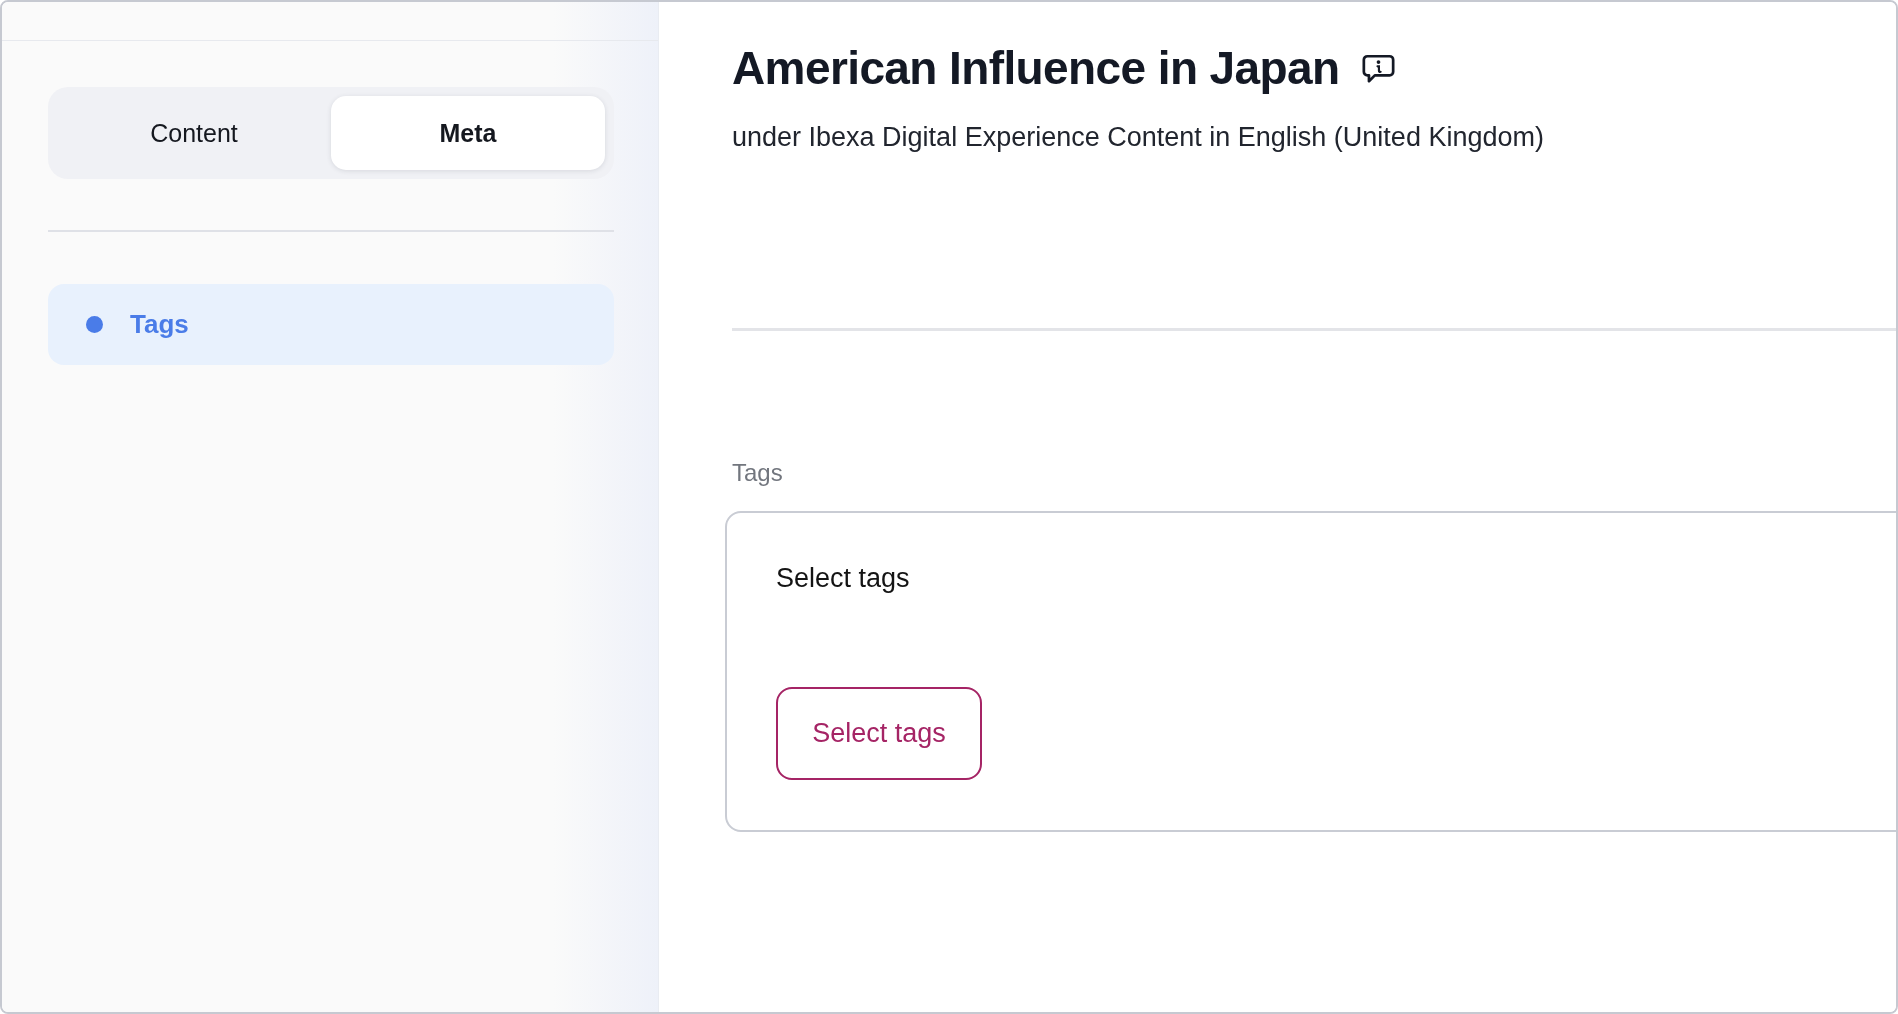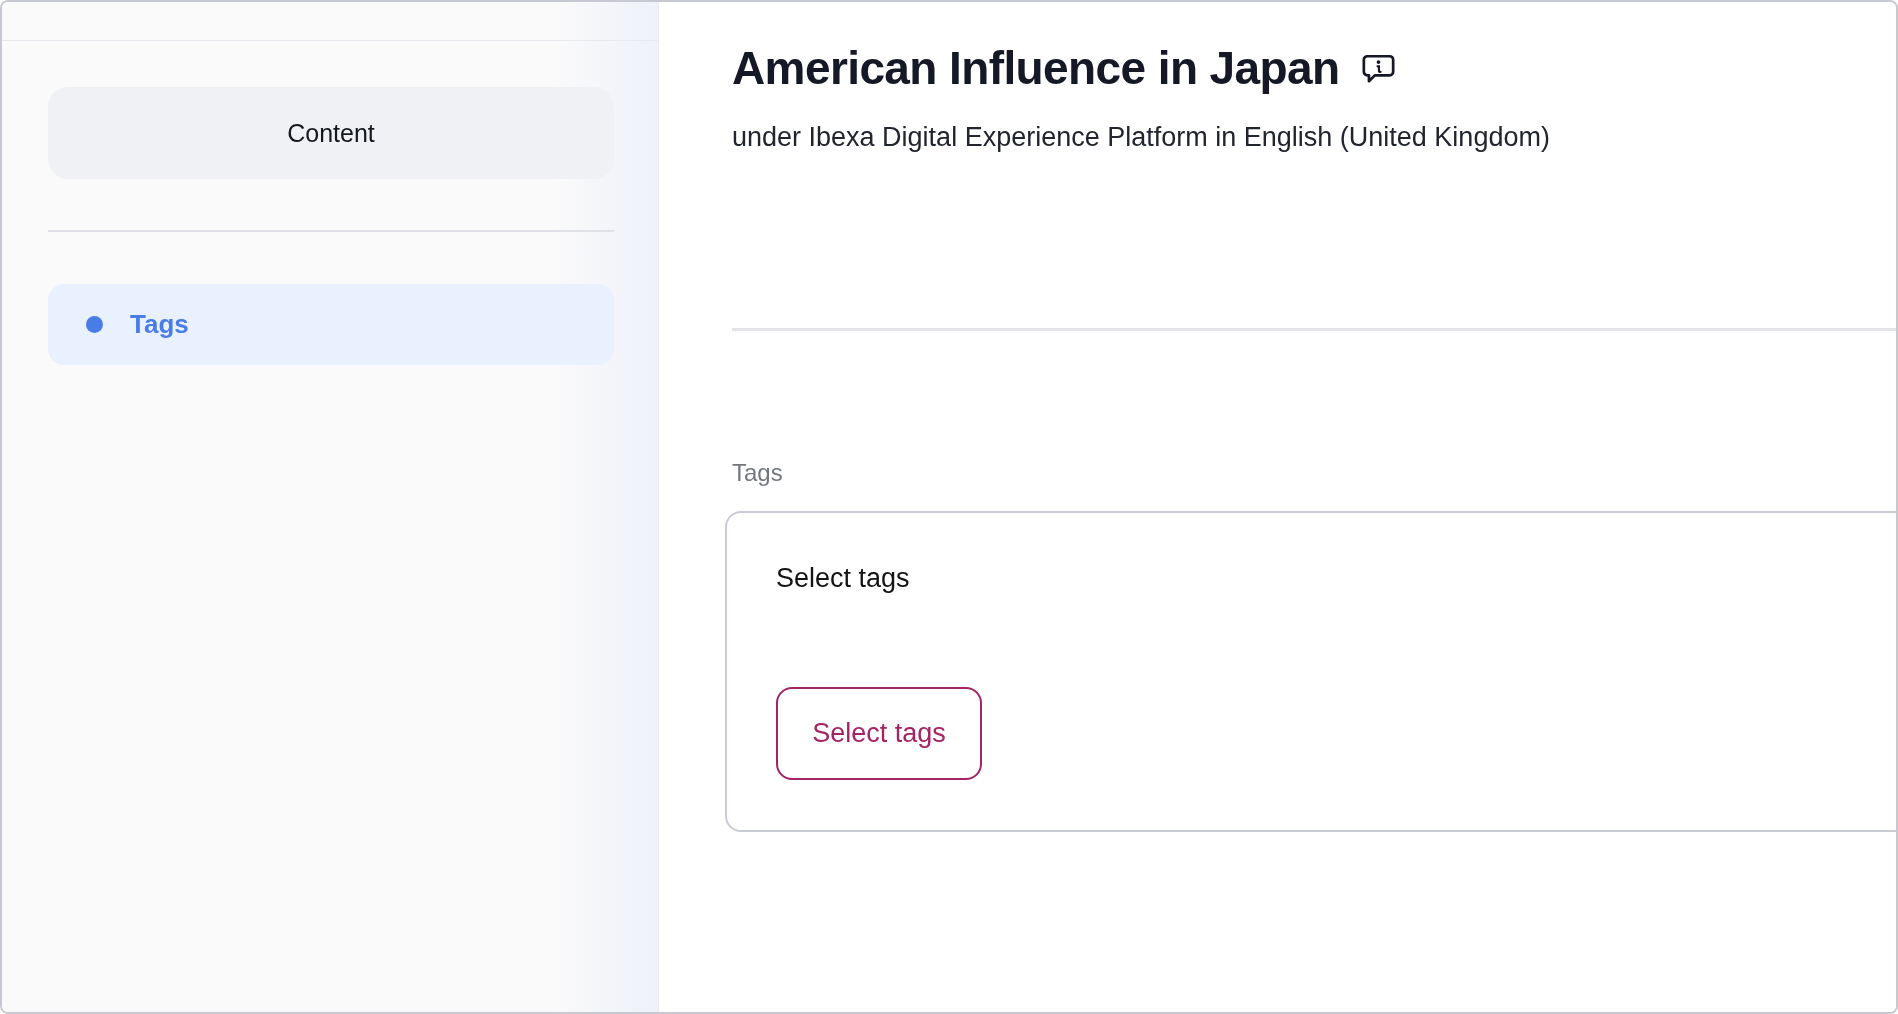--- a/index.html
+++ b/index.html
@@ -80,20 +80,21 @@
 <body>
 
 <div class="window">
 
   <aside class="sidebar">
     <div class="sidebar-header"></div>
     <div class="sidebar-body">
 
       <div class="tab-switcher">
         <button class="tab">Content</button>
+        <button class="tab active">Meta</button>
       </div>
 
       <div class="sidebar-divider"></div>
 
       <div class="nav-item">
         <span class="nav-dot"></span>
         <span class="nav-label">Tags</span>
       </div>
 
     </div>
@@ -105,21 +106,21 @@
       <h1 class="page-title">American Influence in Japan</h1>
       <button class="info-icon" title="">
         <svg width="37" height="33" viewBox="0 0 26 23" fill="none">
           <path d="M5.2 2.2 H20.8 C22.2 2.2 23.3 3.3 23.3 4.7 V13.1 C23.3 14.5 22.2 15.6 20.8 15.6 H10.4 L6.3 19.7 V15.6 H5.2 C3.8 15.6 2.7 14.5 2.7 13.1 V4.7 C2.7 3.3 3.8 2.2 5.2 2.2 Z" stroke="#141925" stroke-width="1.9" stroke-linejoin="round"></path>
           <circle cx="13" cy="6.3" r="1.3" fill="#141925"></circle>
           <path d="M12.3 9.3 H13.3 V12.4 C13.3 13.1 13.8 13.35 14.5 13.15" stroke="#141925" stroke-width="1.5" fill="none" stroke-linecap="round"></path>
         </svg>
       </button>
     </div>
 
-    <div class="page-subtitle">under Ibexa Digital Experience Platform in English (United Kingdom)</div>
+    <div class="page-subtitle">under Ibexa Digital Experience Content in English (United Kingdom)</div>
 
     <div class="content-divider"></div>
 
     <div class="section-label">Tags</div>
 
     <div class="field-group">
       <div class="field-label">Select tags</div>
       <button class="select-tags-btn">Select tags</button>
     </div>
 

